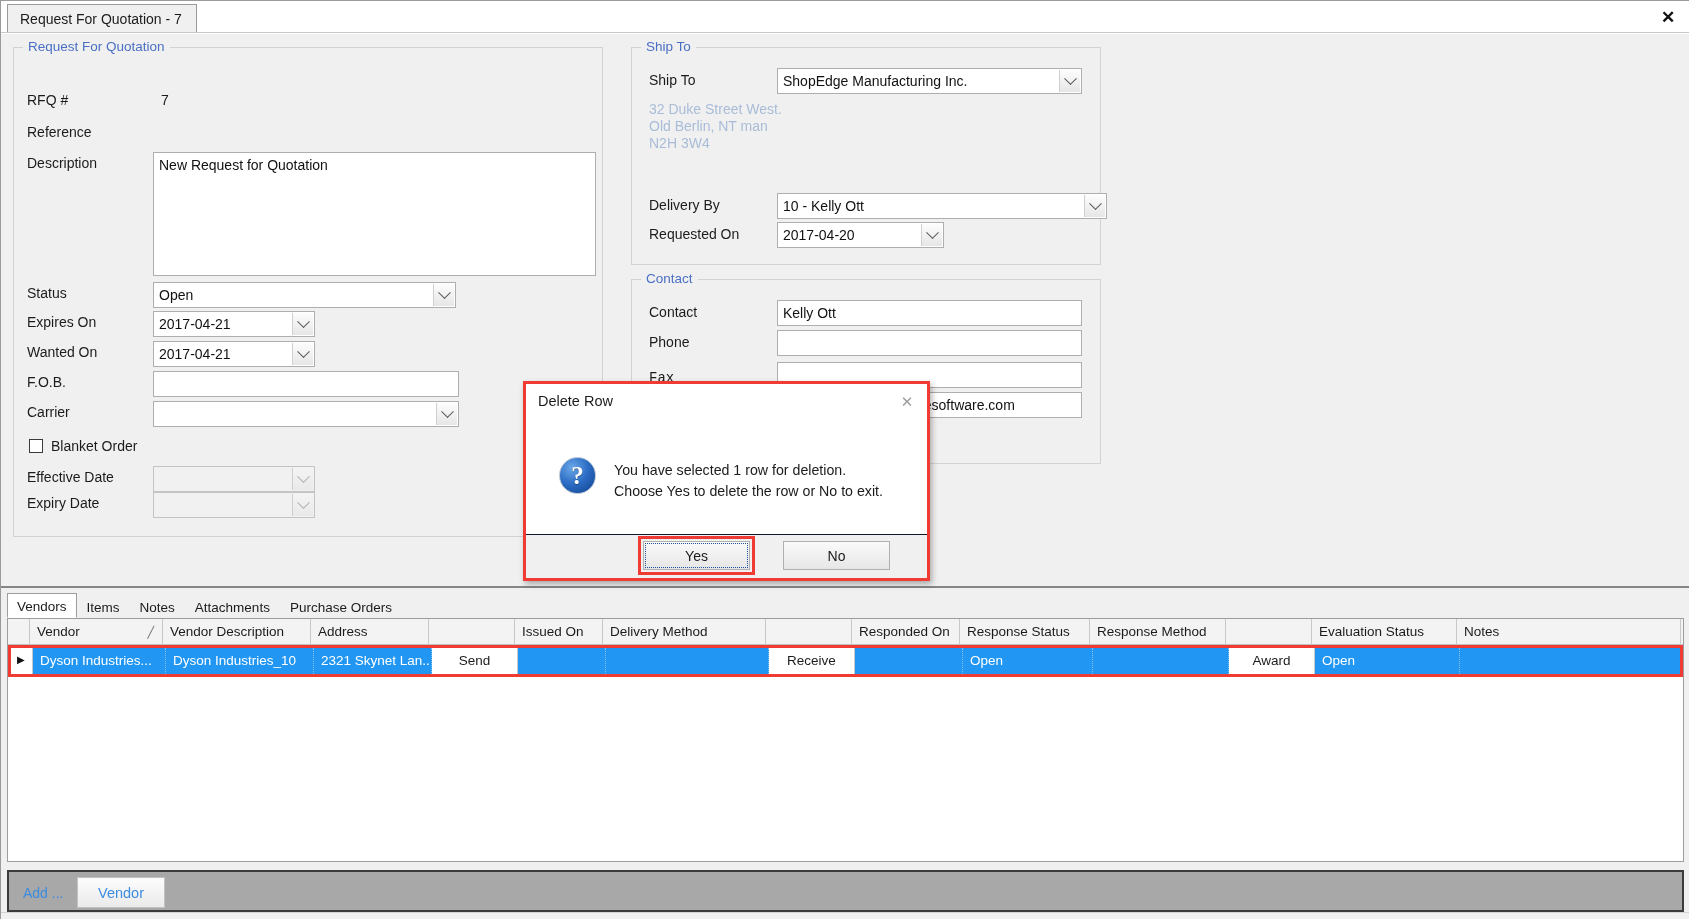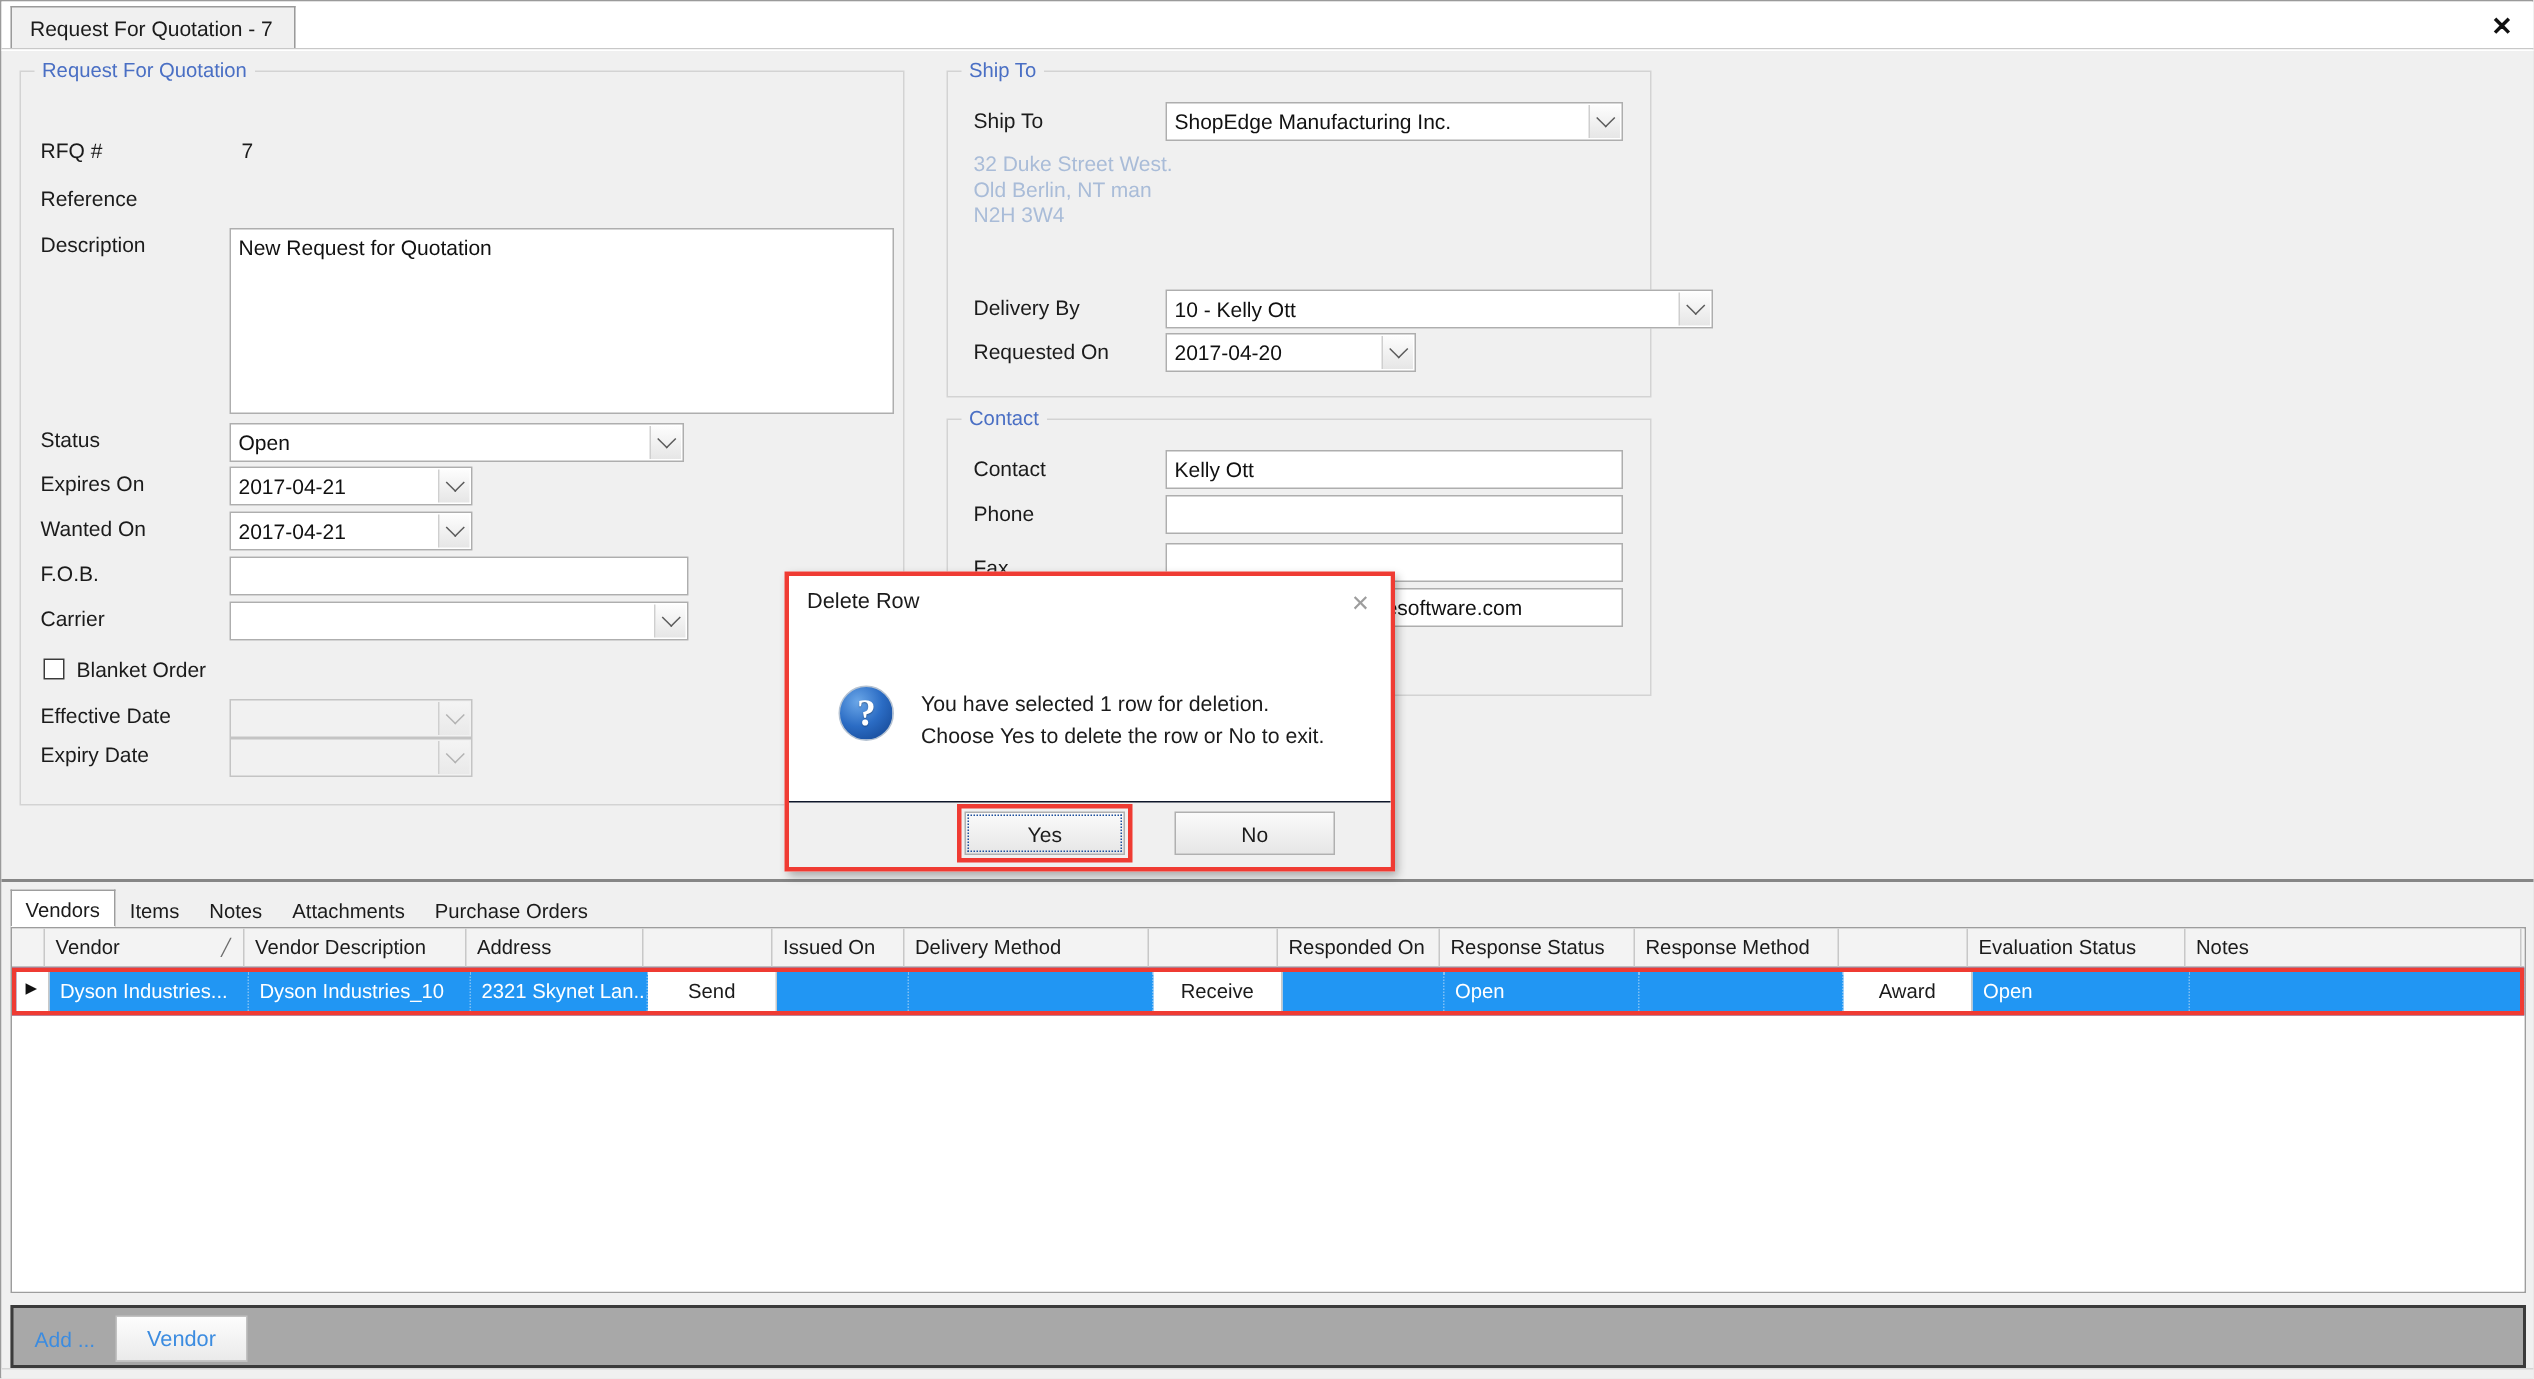--- a/index.html
+++ b/index.html
@@ -394,42 +394,42 @@
     <div class="combo" style="left:776px; top:34px; width:305px; height:26px;">
       <span>ShopEdge Manufacturing Inc.</span>
       <span class="arrow"></span>
     </div>
 
     <div class="addr" style="left:648px; top:67px;">32 Duke Street West.
 Old Berlin, NT man
 N2H 3W4</div>
 
     <div class="lbl" style="left:648px; top:163px;">Delivery By</div>
-    <div class="combo" style="left:776px; top:159px; width:365px; height:26px;">
+    <div class="combo" style="left:776px; top:159px; width:330px; height:26px;">
       <span>10 - Kelly Ott</span>
       <span class="arrow"></span>
     </div>
 
     <div class="lbl" style="left:648px; top:192px;">Requested On</div>
     <div class="combo" style="left:776px; top:188px; width:167px; height:26px;">
       <span>2017-04-20</span>
       <span class="arrow"></span>
     </div>
 
     <div class="group" id="grp-contact">
       <div class="legend">Contact</div>
     </div>
 
     <div class="lbl" style="left:648px; top:270px;">Contact</div>
     <div class="tb" style="left:776px; top:266px; width:305px; height:26px;">Kelly Ott</div>
 
     <div class="lbl" style="left:648px; top:300px;">Phone</div>
     <div class="tb" style="left:776px; top:296px; width:305px; height:26px;"></div>
 
-    <div class="lbl" style="left:648px; top:336px;">Fax</div>
+    <div class="lbl" style="left:648px; top:336px;font-family:Liberation Mono, monospace;">Fax</div>
     <div class="tb" style="left:776px; top:328px; width:305px; height:26px;"></div>
 
     <div class="tb" style="left:776px; top:358px; width:305px; height:26px;">
       <span style="visibility:hidden">xxxxxxxxxxxxxxxxxxx</span><span>gesoftware.com</span>
     </div>
   </div>
 
   <div class="modal">
     <div class="modal-title">
       <span class="t">Delete Row</span>

